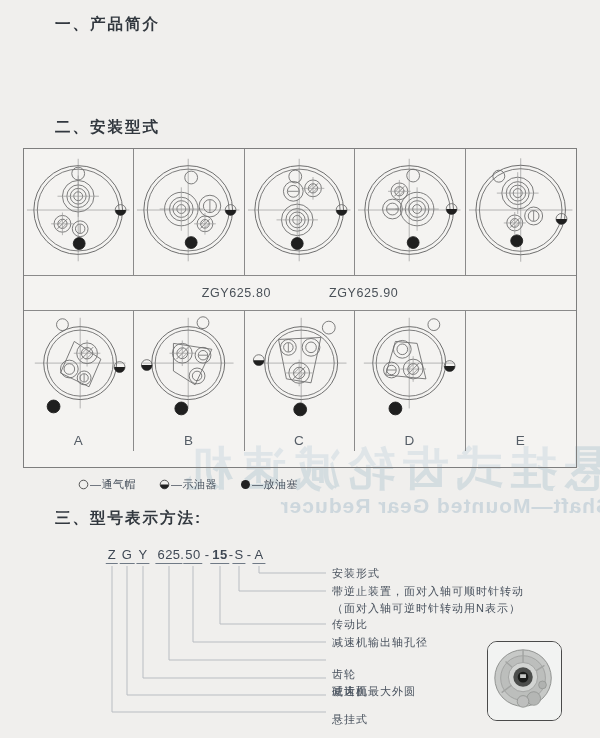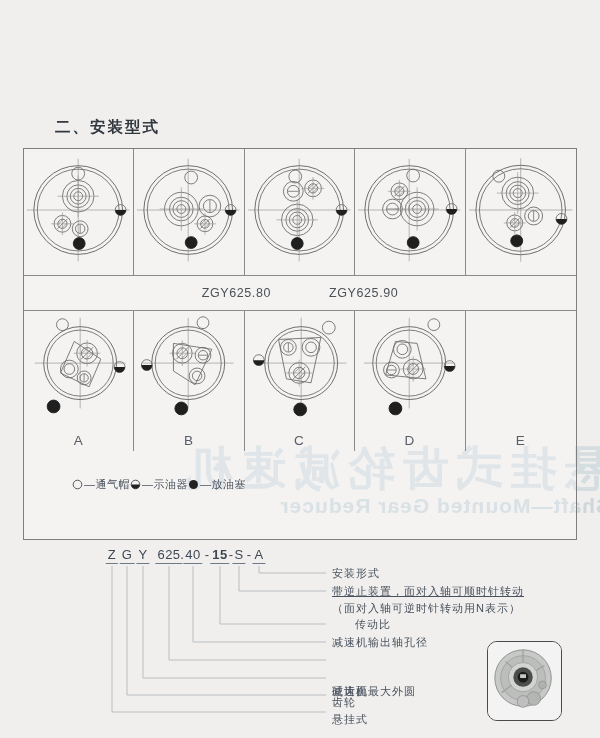--- a/index.html
+++ b/index.html
@@ -17,21 +17,21 @@
   #intro-heading{top:14px;}
   #mounting-heading{top:117px;}
   #model-heading{top:508px;z-index:2;}
   #intro-body{
     position:absolute;left:12px;top:39px;width:577px;
     font-size:12.5px;line-height:17.5px;letter-spacing:.4px;
     text-align:justify;text-indent:27px;color:#414b59;
   }
   
   #mount-table{
-    position:absolute;left:23px;top:148px;width:554px;height:392px;
+    position:absolute;left:23px;top:148px;width:554px;height:320px;
     border:1px solid #7e7e7e;background:rgba(255,255,255,.25);
   }
   .diag-row{display:grid;grid-template-columns:repeat(5,1fr);}
   .diag-row.r1{height:126px;}
   .diag-row.r2{height:118px;}
   .diag-cell{border-right:1px solid #8a8a8a;position:relative;}
   .diag-cell:last-child{border-right:none;}
   .diag-cell svg{display:block;width:100%;height:100%;}
   .band{
     border-top:1px solid #8a8a8a;border-bottom:1px solid #8a8a8a;
@@ -39,21 +39,21 @@
   }
   #band-models{height:36px;gap:58px;font-size:12.5px;letter-spacing:.6px;color:#4a5158;}
   #band-other{height:18px;font-size:10.5px;letter-spacing:1px;color:#989fa5;}
   #letters-row{display:grid;grid-template-columns:repeat(5,1fr);height:22px;}
   .letter-cell{
     border-right:1px solid #8a8a8a;display:flex;align-items:center;justify-content:center;
     font-size:13.5px;color:#555d66;letter-spacing:1px;
   }
   .letter-cell:last-child{border-right:none;}
   
-  #legend{position:absolute;left:72px;top:477px;display:flex;z-index:2;}
+  #legend{position:absolute;left:78px;top:477px;display:flex;gap:23px;z-index:2;}
   .legend-item{display:flex;align-items:center;font-size:11px;color:#49525e;letter-spacing:.5px;}
   .legend-item svg{margin-right:1px;}
   
   .wm{position:absolute;transform:scaleX(-1);white-space:nowrap;z-index:0;pointer-events:none;}
   #wm-cn{left:150px;top:438px;width:460px;overflow:hidden;font-size:46px;font-weight:700;
          letter-spacing:8px;color:rgba(175,195,208,.42);}
   #wm-en{left:218px;top:494px;width:392px;overflow:hidden;font-size:21px;font-weight:700;
          letter-spacing:1px;color:rgba(170,192,206,.5);}
   
   #model-line{position:absolute;left:0;top:547px;width:600px;height:20px;z-index:2;}
@@ -80,20 +80,21 @@
   #photo-frame svg{display:block;width:100%;height:100%;}
 </style>
 </head>
 <body>
 
 <div id="page">
 
   <div class="wm" id="wm-cn">悬挂式齿轮减速机</div>
   <div class="wm" id="wm-en">Shaft—Mounted Gear Reducer</div>
 
+  <div class="heading" id="intro-heading">一、产品简介</div>
 
   <div class="heading" id="mounting-heading">二、安装型式</div>
 
   <div id="mount-table">
     <div class="diag-row r1">
       <div class="diag-cell">
           <svg viewBox="0 0 111 126">
             <line x1="3" y1="61" x2="107" y2="61" stroke="#979797" stroke-width="0.7"></line>
             <line x1="55" y1="9" x2="55" y2="113" stroke="#979797" stroke-width="0.7"></line>
             <circle cx="55" cy="61" r="45" stroke="#6d6d6d" fill="none" stroke-width="1"></circle>
@@ -364,55 +365,56 @@
       <span>—示油器</span>
     </div>
     <div class="legend-item">
       <svg width="11" height="11" viewBox="0 0 11 11">
         <circle cx="5.5" cy="5.5" r="4.5" fill="#222"></circle>
       </svg>
       <span>—放油塞</span>
     </div>
   </div>
 
+  <div class="heading" id="model-heading">三、型号表示方法:</div>
 
   <div id="model-line">
       <span class="tok" style="left: 112px;">Z</span>
       <span class="tok" style="left: 127px;">G</span>
       <span class="tok" style="left: 143px;">Y</span>
       <span class="tok" style="left: 169px;">625</span>
-      <span class="tok" style="left: 193px;">40</span>
+      <span class="tok" style="left: 193px;">50</span>
       <span class="tok" style="left: 220px; font-weight: bold;">15</span>
       <span class="tok" style="left: 239px;">S</span>
       <span class="tok" style="left: 259px;">A</span>
       <span class="sep" style="left: 182px;">.</span>
       <span class="sep" style="left: 207px;">-</span>
       <span class="sep" style="left: 231px;">-</span>
       <span class="sep" style="left: 249px;">-</span>
     </div>
   <svg id="leader-svg" viewBox="0 0 600 165">
       <path d="M 112 6 L 112 152 L 326 152" fill="none" stroke="#b9bdc2" stroke-width="1"></path>
       <path d="M 127 6 L 127 135 L 326 135" fill="none" stroke="#b9bdc2" stroke-width="1"></path>
       <path d="M 143 6 L 143 118 L 326 118" fill="none" stroke="#b9bdc2" stroke-width="1"></path>
       <path d="M 169 6 L 169 100 L 326 100" fill="none" stroke="#b9bdc2" stroke-width="1"></path>
       <path d="M 193 6 L 193 82 L 326 82" fill="none" stroke="#b9bdc2" stroke-width="1"></path>
       <path d="M 220 6 L 220 64 L 326 64" fill="none" stroke="#b9bdc2" stroke-width="1"></path>
       <path d="M 239 6 L 239 31 L 326 31" fill="none" stroke="#b9bdc2" stroke-width="1"></path>
       <path d="M 259 6 L 259 13 L 326 13" fill="none" stroke="#b9bdc2" stroke-width="1"></path>
     </svg>
   <div id="callouts">
       <div class="callout" style="top: 566px; text-align: center;">安装形式</div>
-      <div class="callout" style="top: 584px; text-decoration: underline;">带逆止装置，面对入轴可顺时针转动</div>
+      <div class="callout" style="top: 584px;">带逆止装置，面对入轴可顺时针转动</div>
       <div class="callout" style="top: 601px;">（面对入轴可逆时针转动用N表示）</div>
-      <div class="callout" style="top: 617px; margin-left: 23px;">传动比</div>
+      <div class="callout" style="top: 617px;">传动比</div>
       <div class="callout" style="top: 635px;">减速机输出轴孔径</div>
       <div class="callout" style="top: 684px;">减速机最大外圆</div>
       <div class="callout" style="top: 684px;">硬齿面</div>
       <div class="callout" style="top: 688px; margin-top: 24px;">悬挂式</div>
-      <div class="callout" style="top: 667px; margin-top: 28px;">齿轮</div>
+      <div class="callout" style="top: 667px;">齿轮</div>
     </div>
 
   <div id="photo-frame">
     <svg viewBox="0 0 75 80">
       <rect x="0" y="0" width="75" height="80" fill="#f2f3f2"></rect>
       <circle cx="36" cy="37" r="29" fill="#c7c9c7" stroke="#909290" stroke-width="1"></circle>
       <circle cx="36" cy="37" r="23" fill="#bcbebc" stroke="#9a9c9a" stroke-width=".8"></circle>
       <path d="M14 52 L30 40 M18 20 L32 32 M36 8 L36 26 M58 24 L44 33" stroke="#a2a4a2" stroke-width="1.5" fill="none"></path>
       <circle cx="36" cy="36" r="15" fill="#d2d4d2" stroke="#9a9c9a" stroke-width=".8"></circle>
       <circle cx="36" cy="36" r="10" fill="#4c4e4c"></circle>

